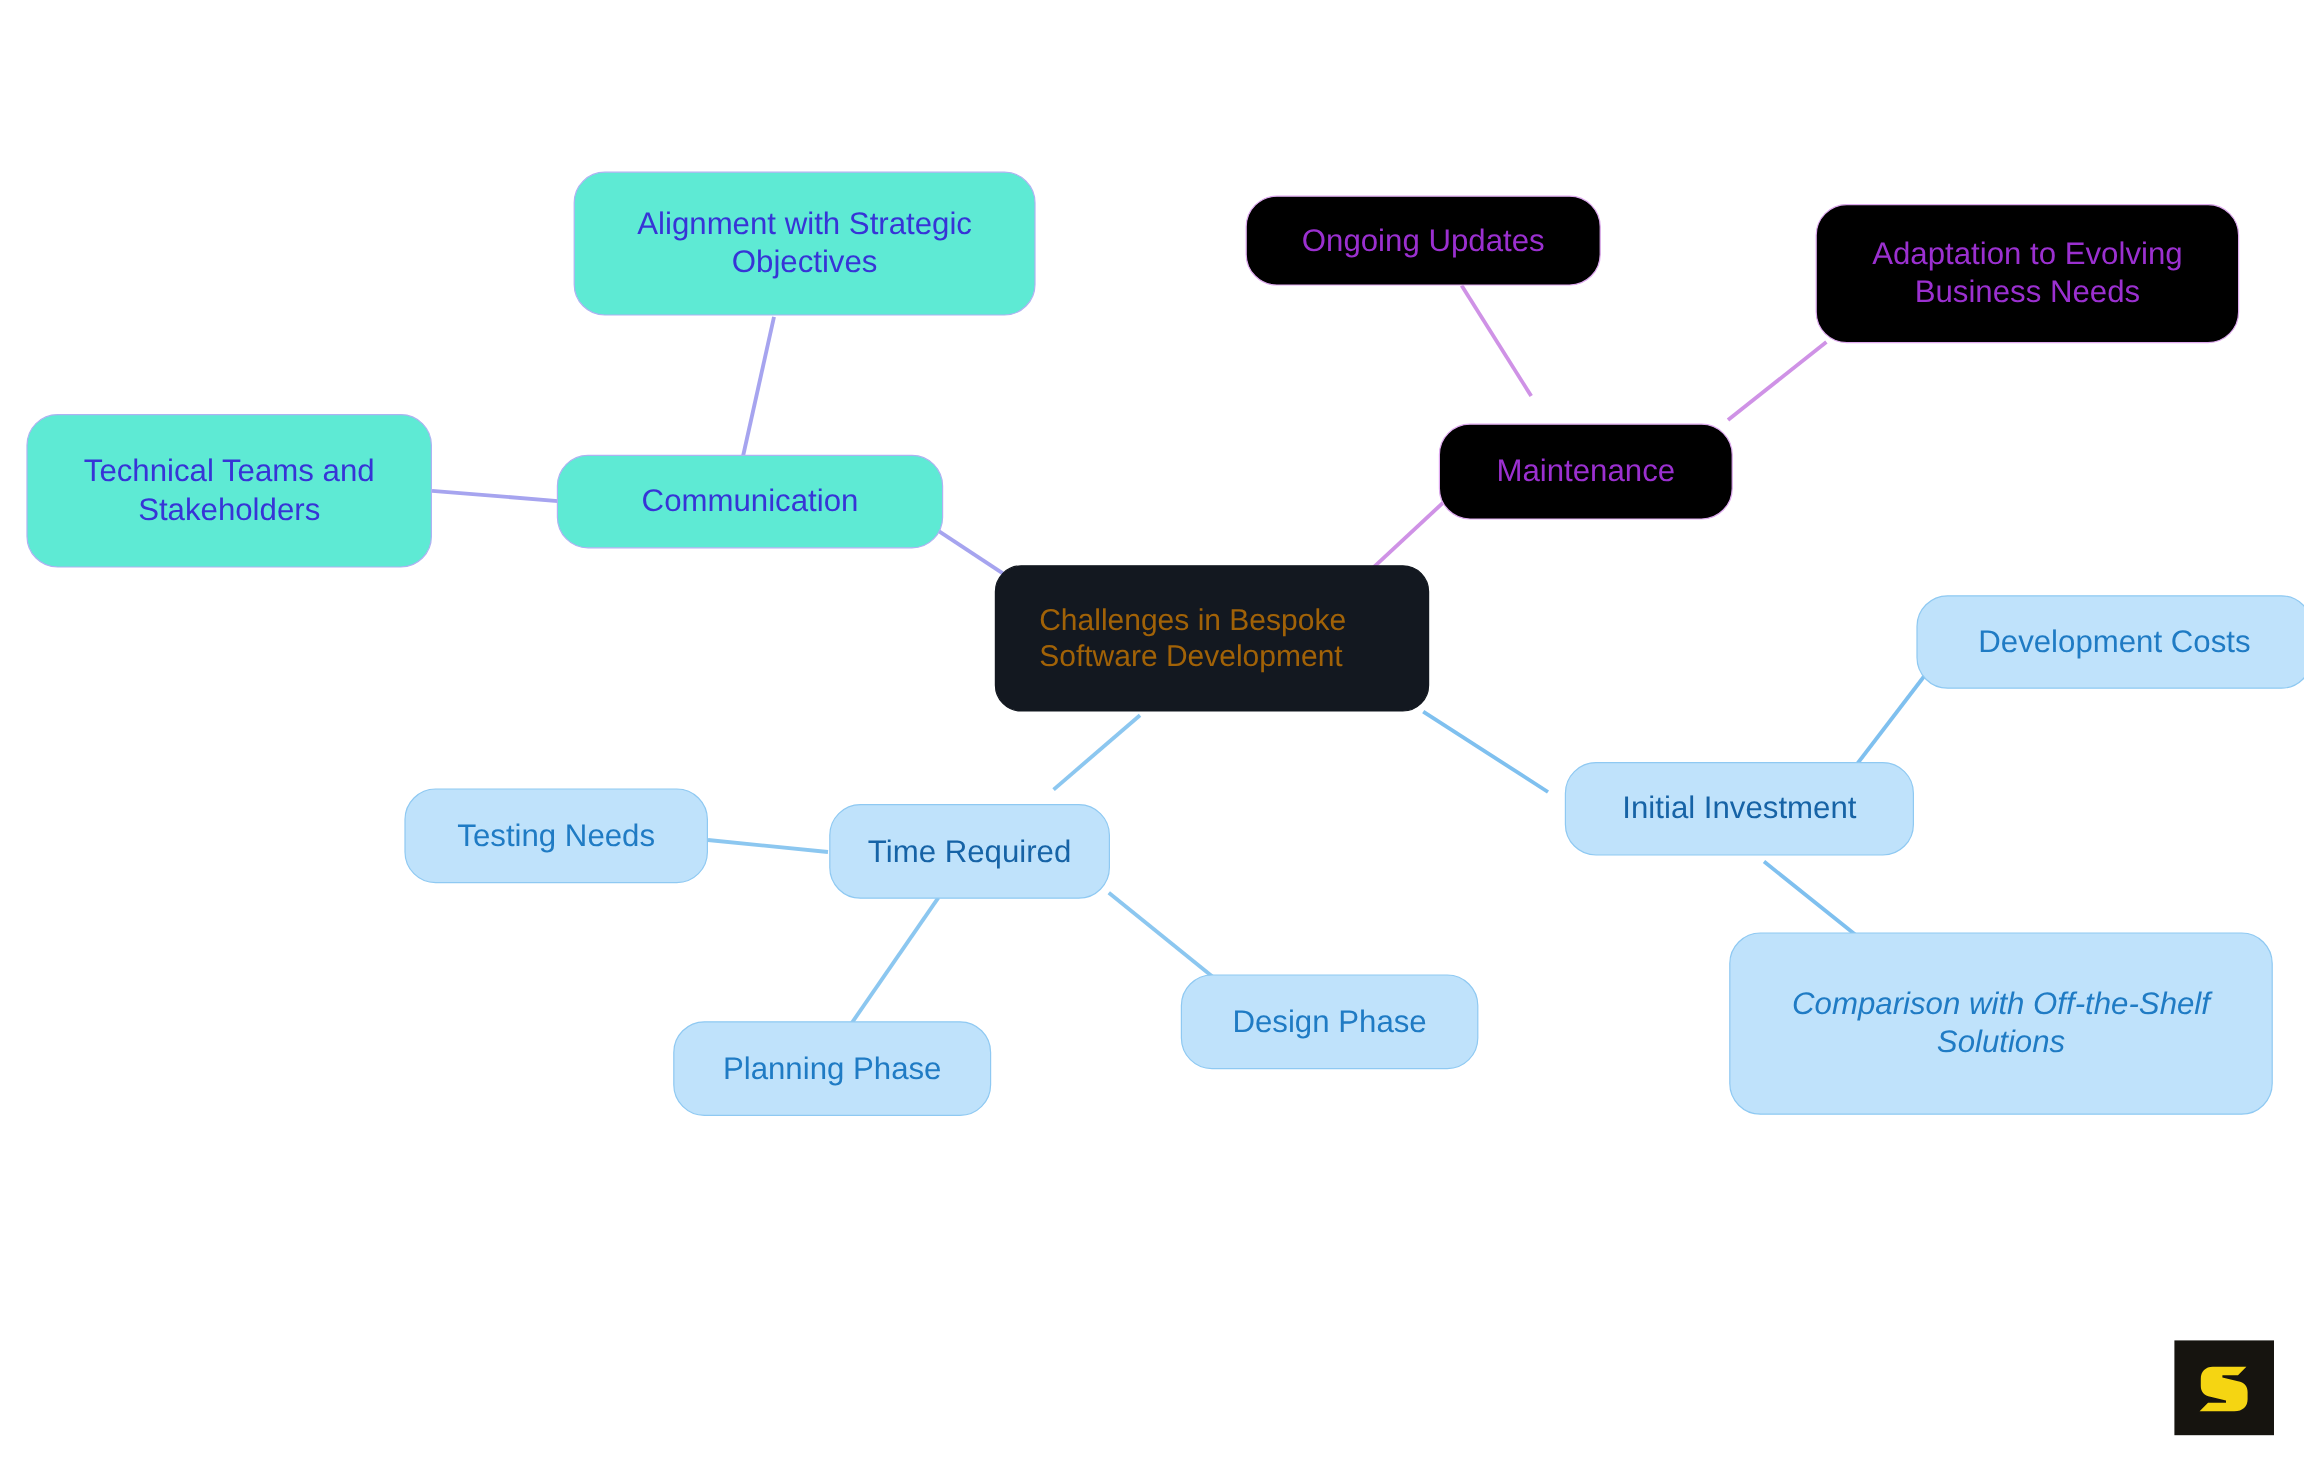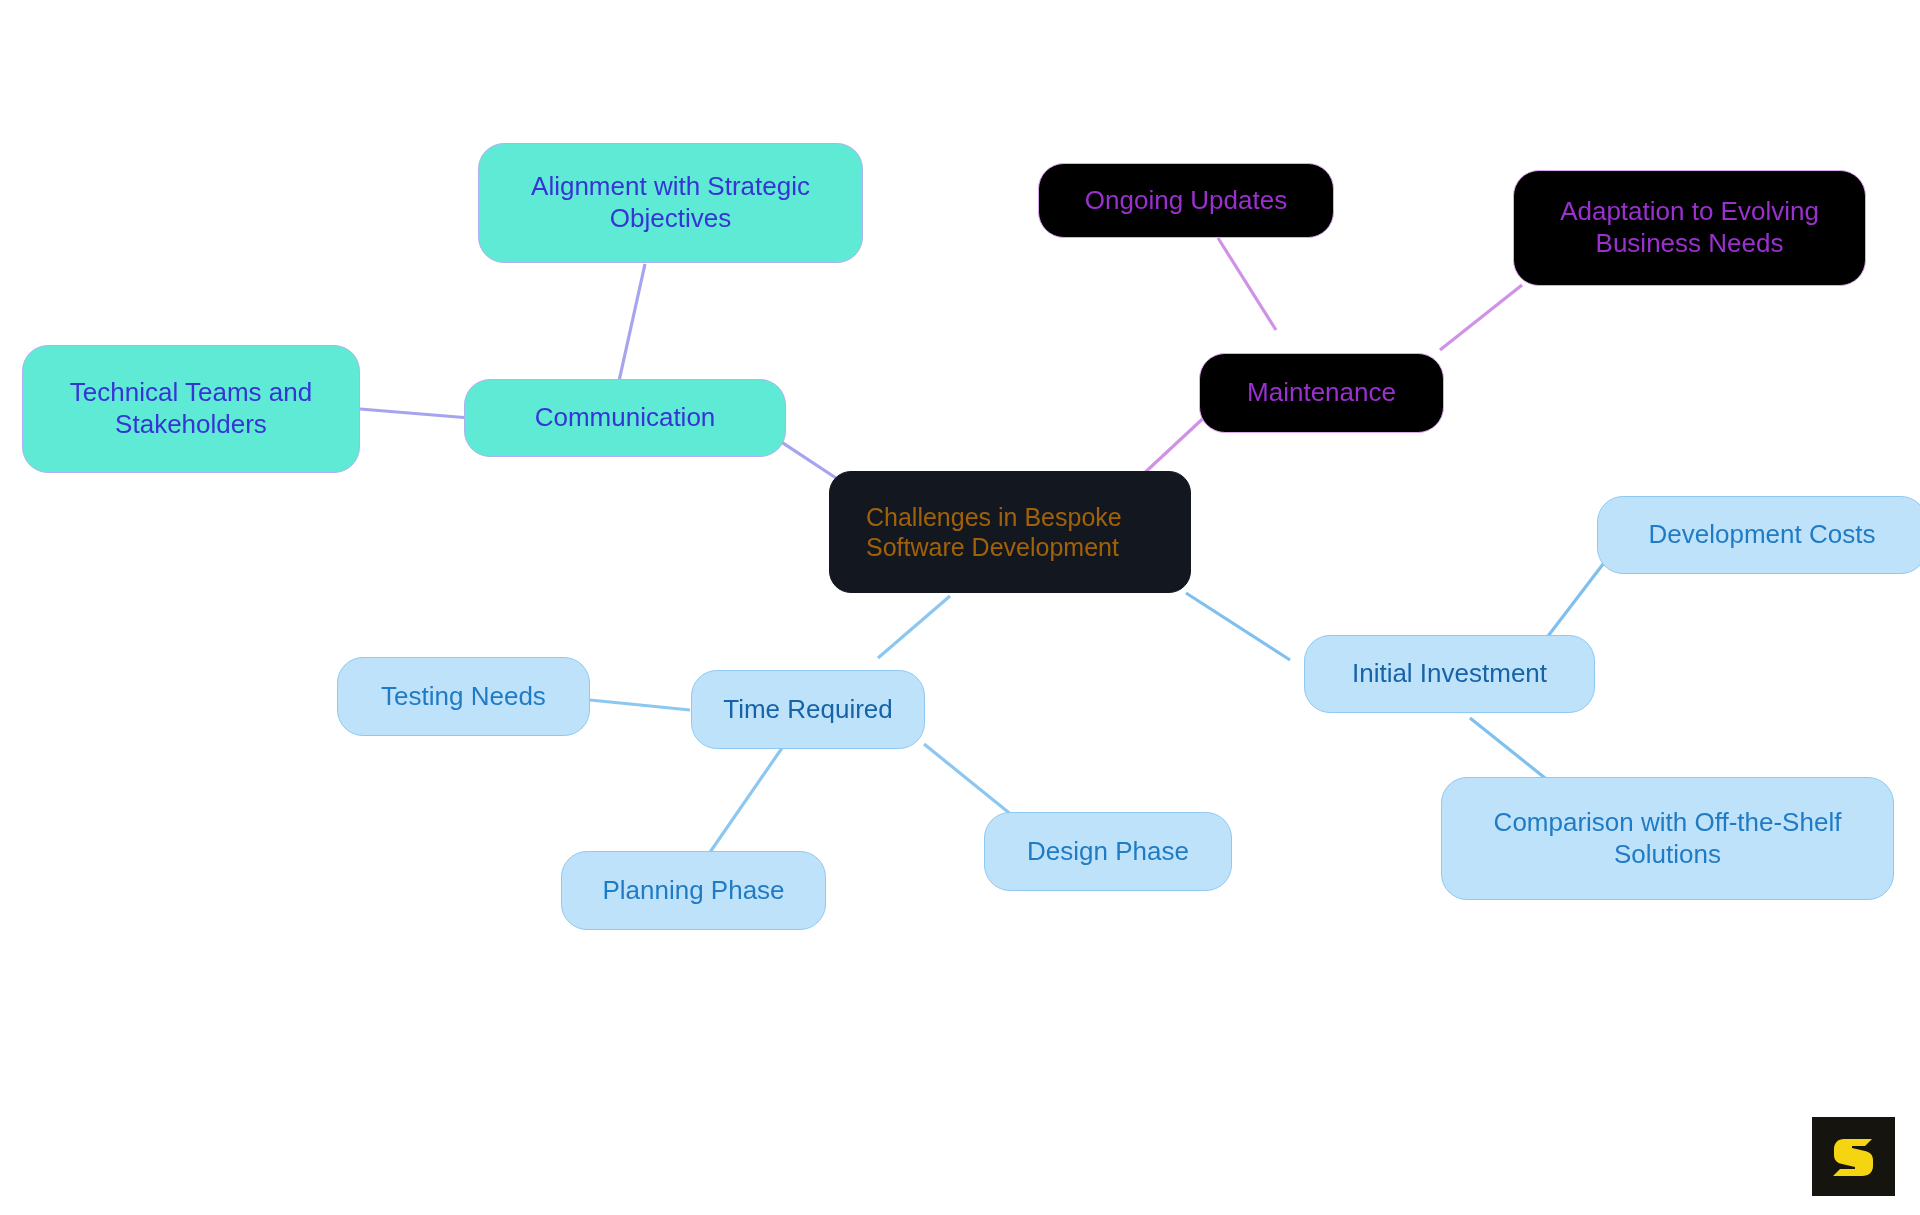--- a/index.html
+++ b/index.html
@@ -139,21 +139,21 @@
   </div>
 
   <div class="node node-blue node-blue-dk" style="left:1288px; top:635px; width:291px; height:78px;margin-left:16px;">
     <span>Initial Investment</span>
   </div>
 
   <div class="node node-blue" style="left:1597px; top:496px; width:330px; height:78px;">
     <span>Development Costs</span>
   </div>
 
-  <div class="node node-blue" style="left:1441px; top:777px; width:453px; height:123px;">
+  <div class="node node-blue" style="left:1441px; top:777px; width:453px; height:152px;font-style:italic;">
     <span>Comparison with Off-the-Shelf
 Solutions</span>
   </div>
 
   <div class="node node-blue node-blue-dk" style="left:691px; top:670px; width:234px; height:79px;">
     <span>Time Required</span>
   </div>
 
   <div class="node node-blue" style="left:337px; top:657px; width:253px; height:79px;">
     <span>Testing Needs</span>

